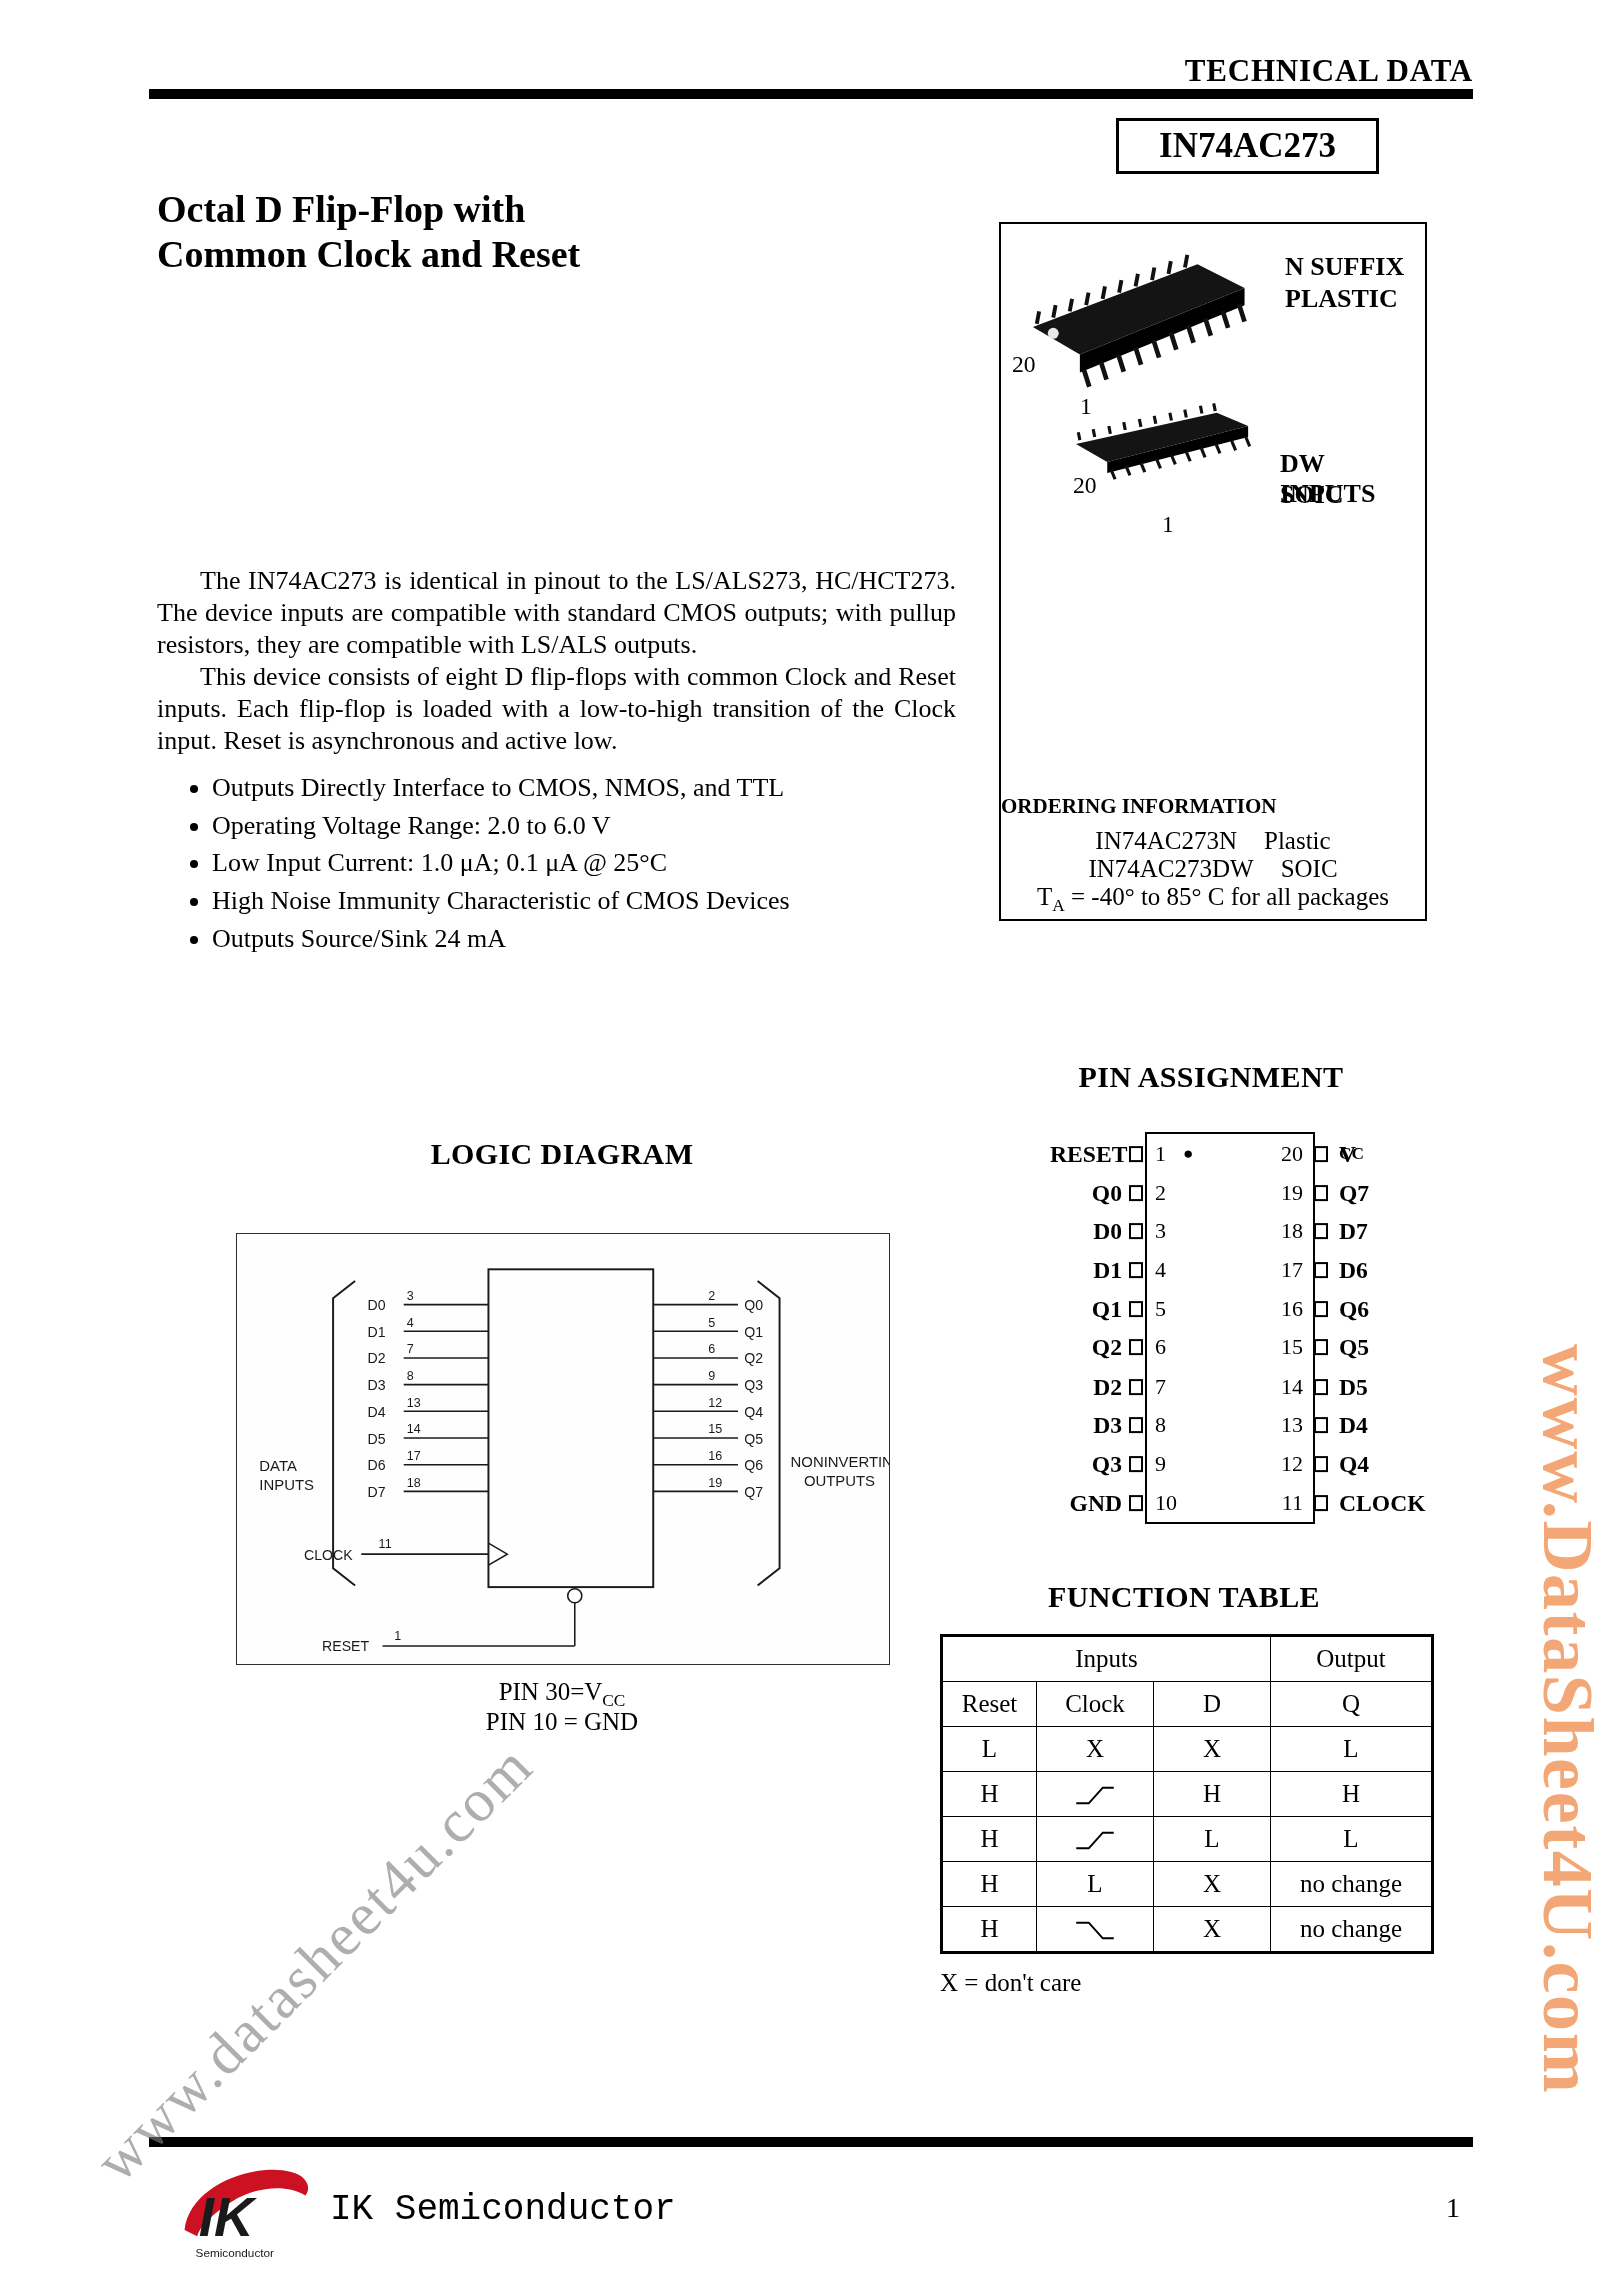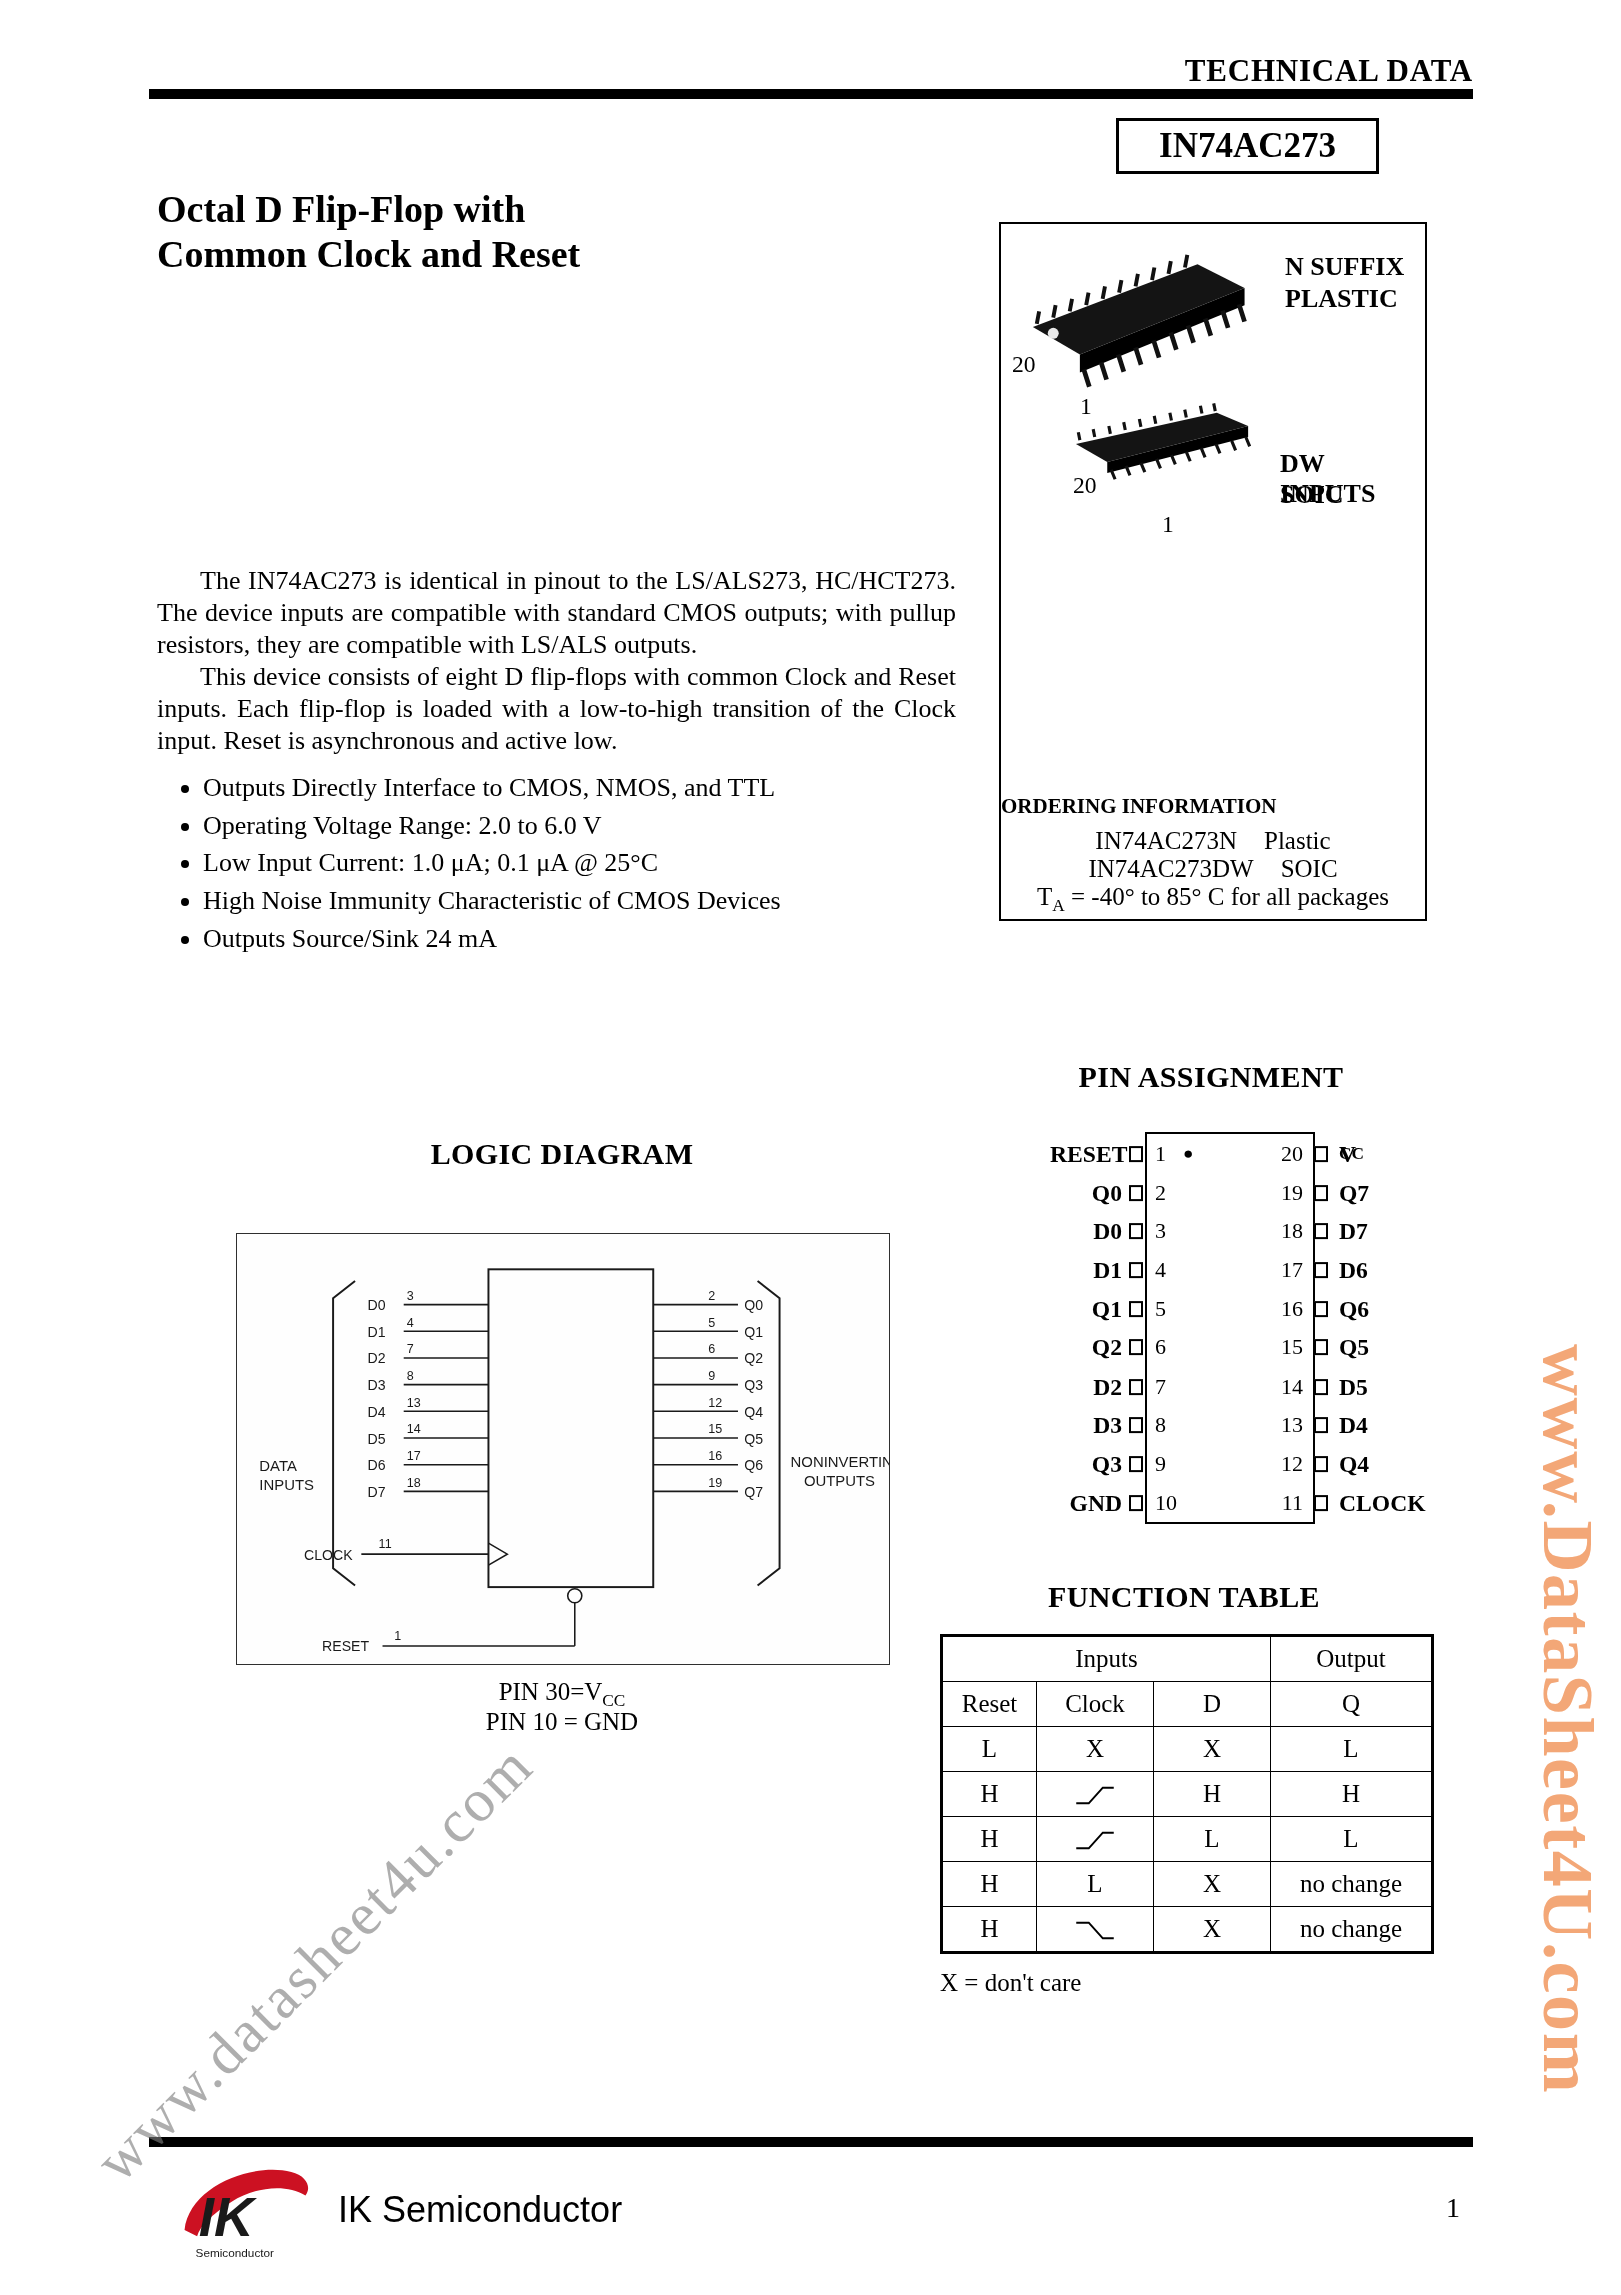--- a/index.html
+++ b/index.html
@@ -1,21 +1,21 @@
 <!DOCTYPE html>
 <html style="font-size:12.6px"><head>
 <meta charset="utf-8">
 <style>
   html,body{margin:0;padding:0;background:#888;}
   .page{position:relative;width:1622px;height:2295px;background:#ffffff;
         font-family:"Liberation Serif", serif;color:#000;overflow:hidden;margin:0 auto;}
   .abs{position:absolute;}
   .center{text-align:center;}
   .rule{background:#000;}
-  .sans{font-family:Liberation Sans, sans-serif;margin-left:8px;}
+  .sans{font-family:Liberation Mono, monospace;}
 
   
   .tech-data{font-size:31px;font-weight:bold;letter-spacing:0.8px;}
   .part-box{border:3.1px solid #000;font-size:35px;font-weight:bold;
             display:flex;align-items:center;justify-content:center;}
   .doc-title{font-size:38px;font-weight:bold;line-height:1.18;}
 
   
   .desc p{margin:0;font-size:26px;line-height:1.23;text-align:justify;text-indent:43px;}
   .bullets{margin:0;padding-left:31px;font-size:26px;line-height:1.3;}
@@ -84,21 +84,21 @@
 
   <div class="abs doc-title" style="left:157px;top:187px;width:707px;">
     <div>Octal D Flip-Flop with</div>
     <div>Common Clock and Reset</div>
   </div>
 
   <div class="abs desc" style="left:157px;top:565px;width:799px;">
     <p>The IN74AC273 is identical in pinout to the LS/ALS273, HC/HCT273. The device inputs are compatible with standard CMOS outputs; with pullup resistors, they are compatible with LS/ALS outputs.</p>
     <p>This device consists of eight D flip-flops with common Clock and Reset inputs. Each flip-flop is loaded with a low-to-high transition of the Clock input. Reset is asynchronous and active low.</p>
   </div>
-  <ul class="abs bullets" style="left:172px;top:771px;width:785px;">
+  <ul class="abs bullets" style="left:181px;top:771px;width:785px;">
     <li>Outputs Directly Interface to CMOS, NMOS, and TTL</li>
     <li>Operating Voltage Range: 2.0 to 6.0 V</li>
     <li>Low Input Current: 1.0 μA; 0.1 μA @ 25°C</li>
     <li>High Noise Immunity Characteristic of CMOS Devices</li>
     <li>Outputs Source/Sink 24 mA</li>
   </ul>
 
   <div class="abs pkg-box" style="left:999px;top:222px;width:424px;height:695px;">
 
     <svg class="abs" style="left:7.9px;top:9.4px;" width="279" height="196" viewBox="0 0 355 250">

